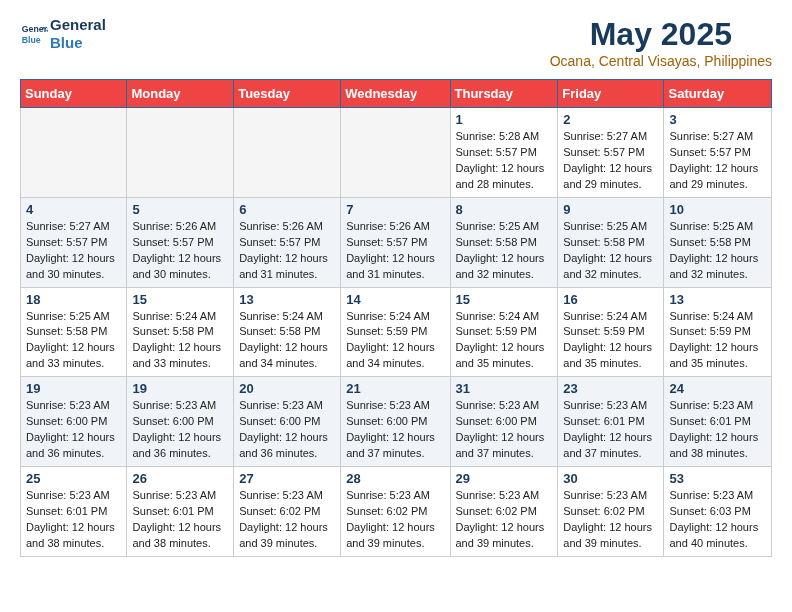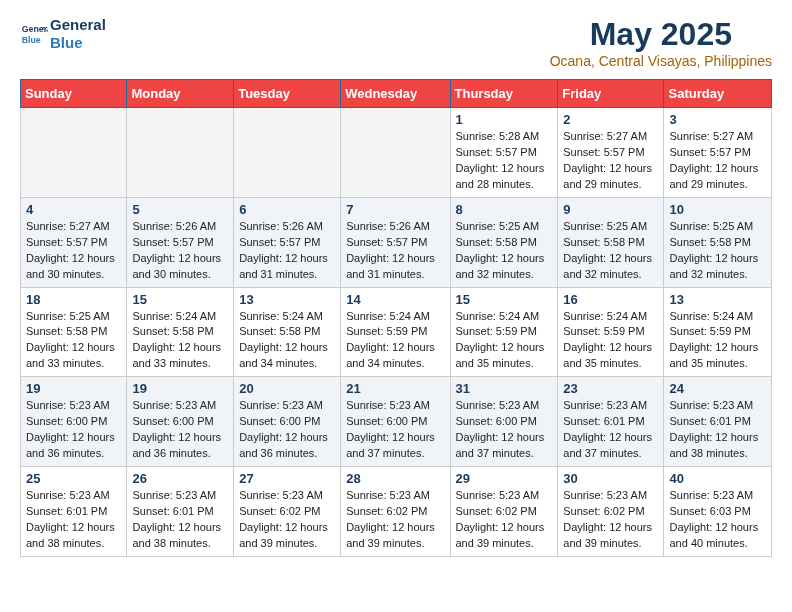--- a/index.html
+++ b/index.html
@@ -258,19 +258,19 @@
           </td>
           <td>
             <span class="day-number">29</span>
             <div class="day-info">Sunrise: 5:23 AM<br>Sunset: 6:02 PM<br>Daylight: 12 hours<br>and 39 minutes.</div>
           </td>
           <td>
             <span class="day-number">30</span>
             <div class="day-info">Sunrise: 5:23 AM<br>Sunset: 6:02 PM<br>Daylight: 12 hours<br>and 39 minutes.</div>
           </td>
           <td>
-            <span class="day-number">40</span>
+            <span class="day-number">53</span>
             <div class="day-info">Sunrise: 5:23 AM<br>Sunset: 6:03 PM<br>Daylight: 12 hours<br>and 40 minutes.</div>
           </td>
         </tr>
       </tbody>
   </table>
 </div>
 
 </body></html>

